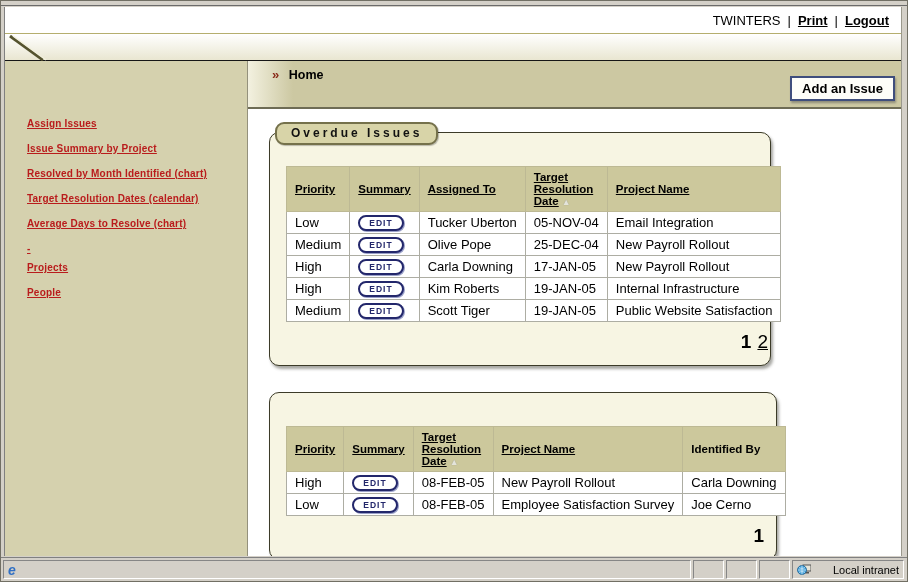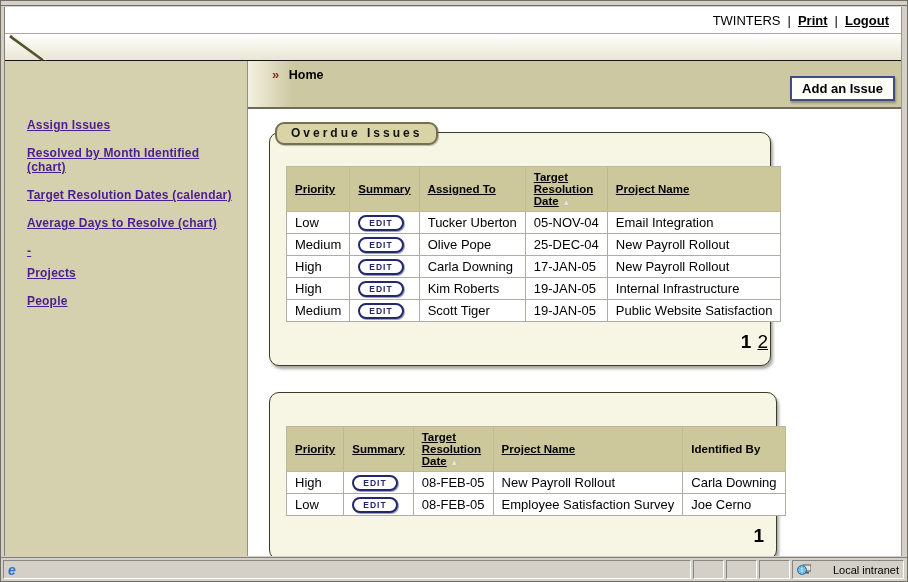--- a/index.html
+++ b/index.html
@@ -36,21 +36,21 @@
   .band svg { position:absolute; left:2px; top:1px; }
 
   .app-body { flex:1; display:flex; min-height:0; }
 
   
   .sidebar {
     width:243px; background:#d5d1ae; border-right:1px solid #94917c;
     padding:57px 10px 0 22px; flex-shrink:0;
   }
   .side-link {
-    display:block; color:#4c1d95; font-weight:bold; font-size:12px;
+    display:block; color:#b91c1c; font-weight:bold; font-size:10px;
     text-decoration:underline; margin-bottom:14px; cursor:pointer;
     letter-spacing:0.2px;
   }
   .side-link.dash { margin-top:8px; margin-bottom:8px; }
 
   
   .main { flex:1; display:flex; flex-direction:column; min-width:0; }
   .crumb-band {
     position:relative; height:48px; flex-shrink:0;
     background:linear-gradient(to right, #f3f1e0 0px, #ccc8a2 45px);
@@ -147,20 +147,21 @@
       <svg width="44" height="26">
         <line x1="3" y1="1" x2="36" y2="25" stroke="#55532f" stroke-width="3"></line>
         <line x1="6" y1="1" x2="39" y2="25" stroke="#f2f0dd" stroke-width="1.5"></line>
       </svg>
     </div>
 
     <div class="app-body">
 
       <div class="sidebar">
         <a class="side-link">Assign Issues</a>
+        <a class="side-link">Issue Summary by Project</a>
         <a class="side-link">Resolved by Month Identified (chart)</a>
         <a class="side-link">Target Resolution Dates (calendar)</a>
         <a class="side-link">Average Days to Resolve (chart)</a>
         <a class="side-link dash">-</a>
         <a class="side-link">Projects</a>
         <a class="side-link">People</a>
       </div>
 
       <div class="main">
         <div class="crumb-band">

